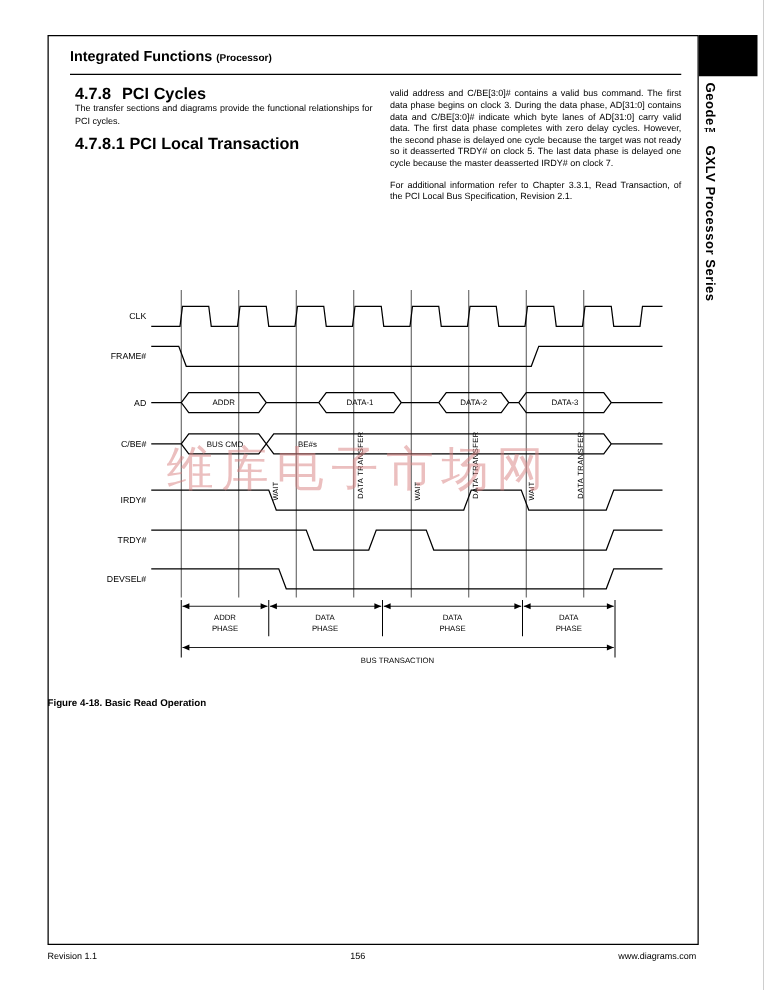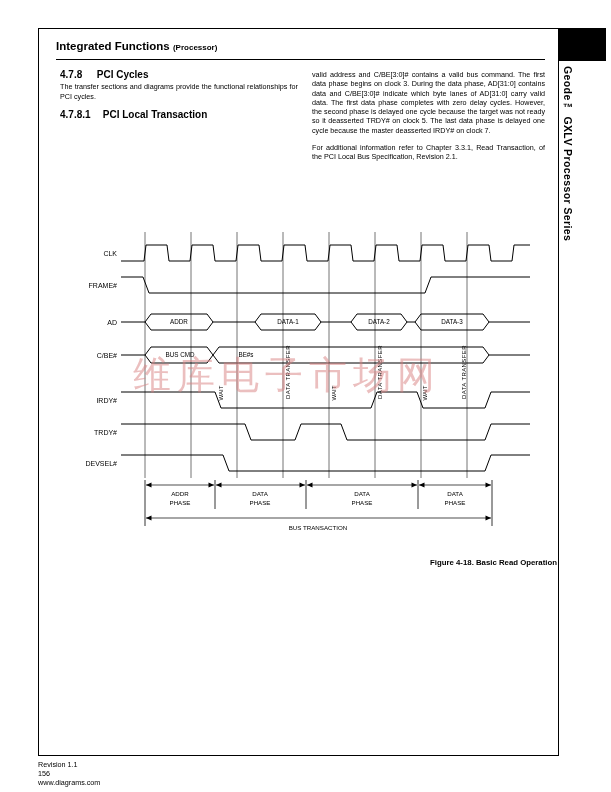--- a/index.html
+++ b/index.html
@@ -13,41 +13,41 @@
     position:absolute; left:562px; top:66px; writing-mode:vertical-rl;
     font-weight:bold; font-size:10.5px; letter-spacing:0.4px; white-space:nowrap;
   }
   .header-title { position:absolute; left:56px; top:40px; font-weight:bold; font-size:11.5px; }
   .header-title .continued { font-size:8px; }
   .header-rule { position:absolute; left:56px; top:59px; width:489px; border-top:1px solid #000; }
 
   .col { position:absolute; top:70px; font-size:7.2px; line-height:9.3px; text-align:justify; }
   .col-left  { left:60px;  width:238px; }
   .col-right { left:312px; width:233px; }
-  .sec-head { font-weight:bold; font-size:10px; text-align:left; margin:0 0 3px 0; }
+  .sec-head { font-weight:bold; font-size:13px; text-align:left; margin:0 0 3px 0; }
   .sec-head.sub { margin-top:9px; }
   .sec-num { display:inline-block; min-width:34px; }
   .col p { margin:0 0 8px 0; }
 
   .diagram { position:absolute; left:55px; top:228px; }
   .diagram svg text { font-family:"Liberation Sans", sans-serif; fill:#000; }
 
   .watermark {
     position:absolute; left:133px; top:350px; z-index:3;
     font-size:38px; letter-spacing:6px; color:#d98080; opacity:0.5; white-space:nowrap;
   }
 
   .fig-caption {
     position:absolute; left:38px; top:558px; width:519px;
-    text-align:right; font-weight:bold; font-size:7.8px;
+    text-align:left; font-weight:bold; font-size:7.8px;
   }
 
   .footer {
     position:absolute; left:38px; top:760px; width:519px;
-    display:flex; justify-content:space-between; font-size:7.2px;flex-direction:column;
+    display:flex; justify-content:space-between; font-size:7.2px;
   }
 </style>
 </head>
 <body>
 
 <div class="page">
 
   <div class="frame"></div>
   <div class="corner-tab"></div>
   <div class="sidebar-title">Geode™ GXLV Processor Series</div>

